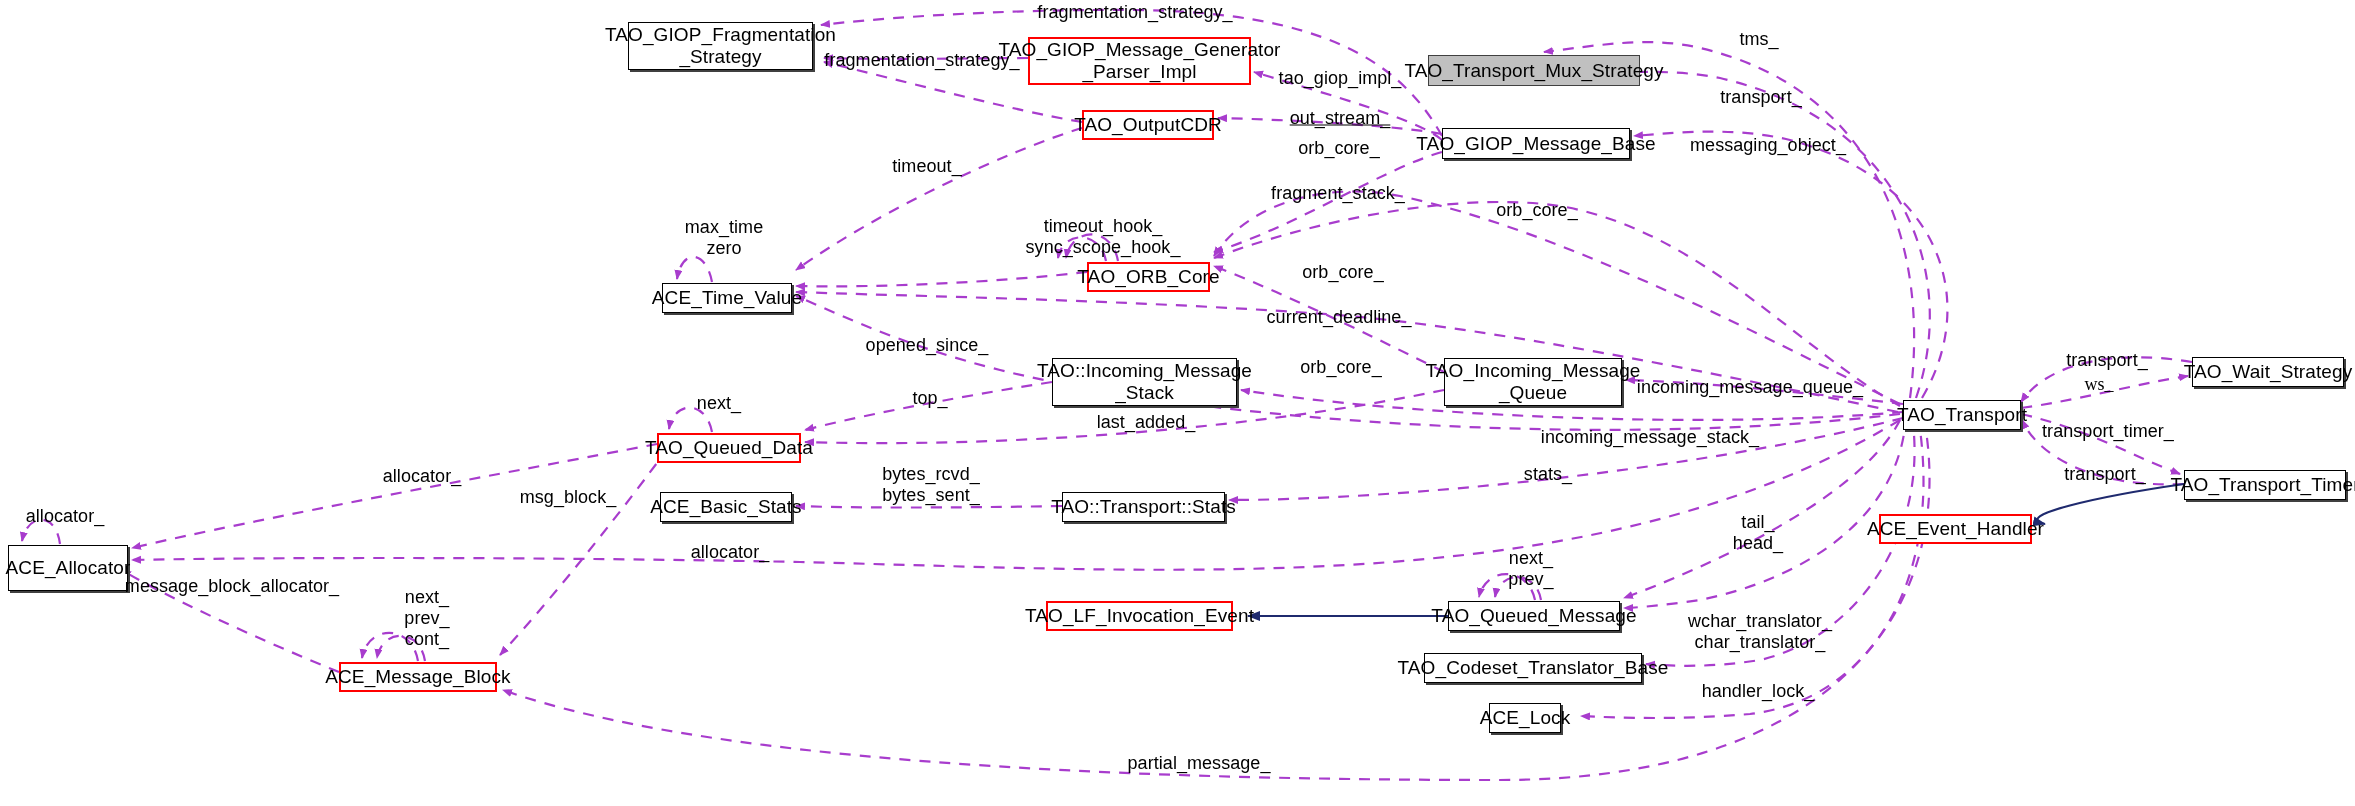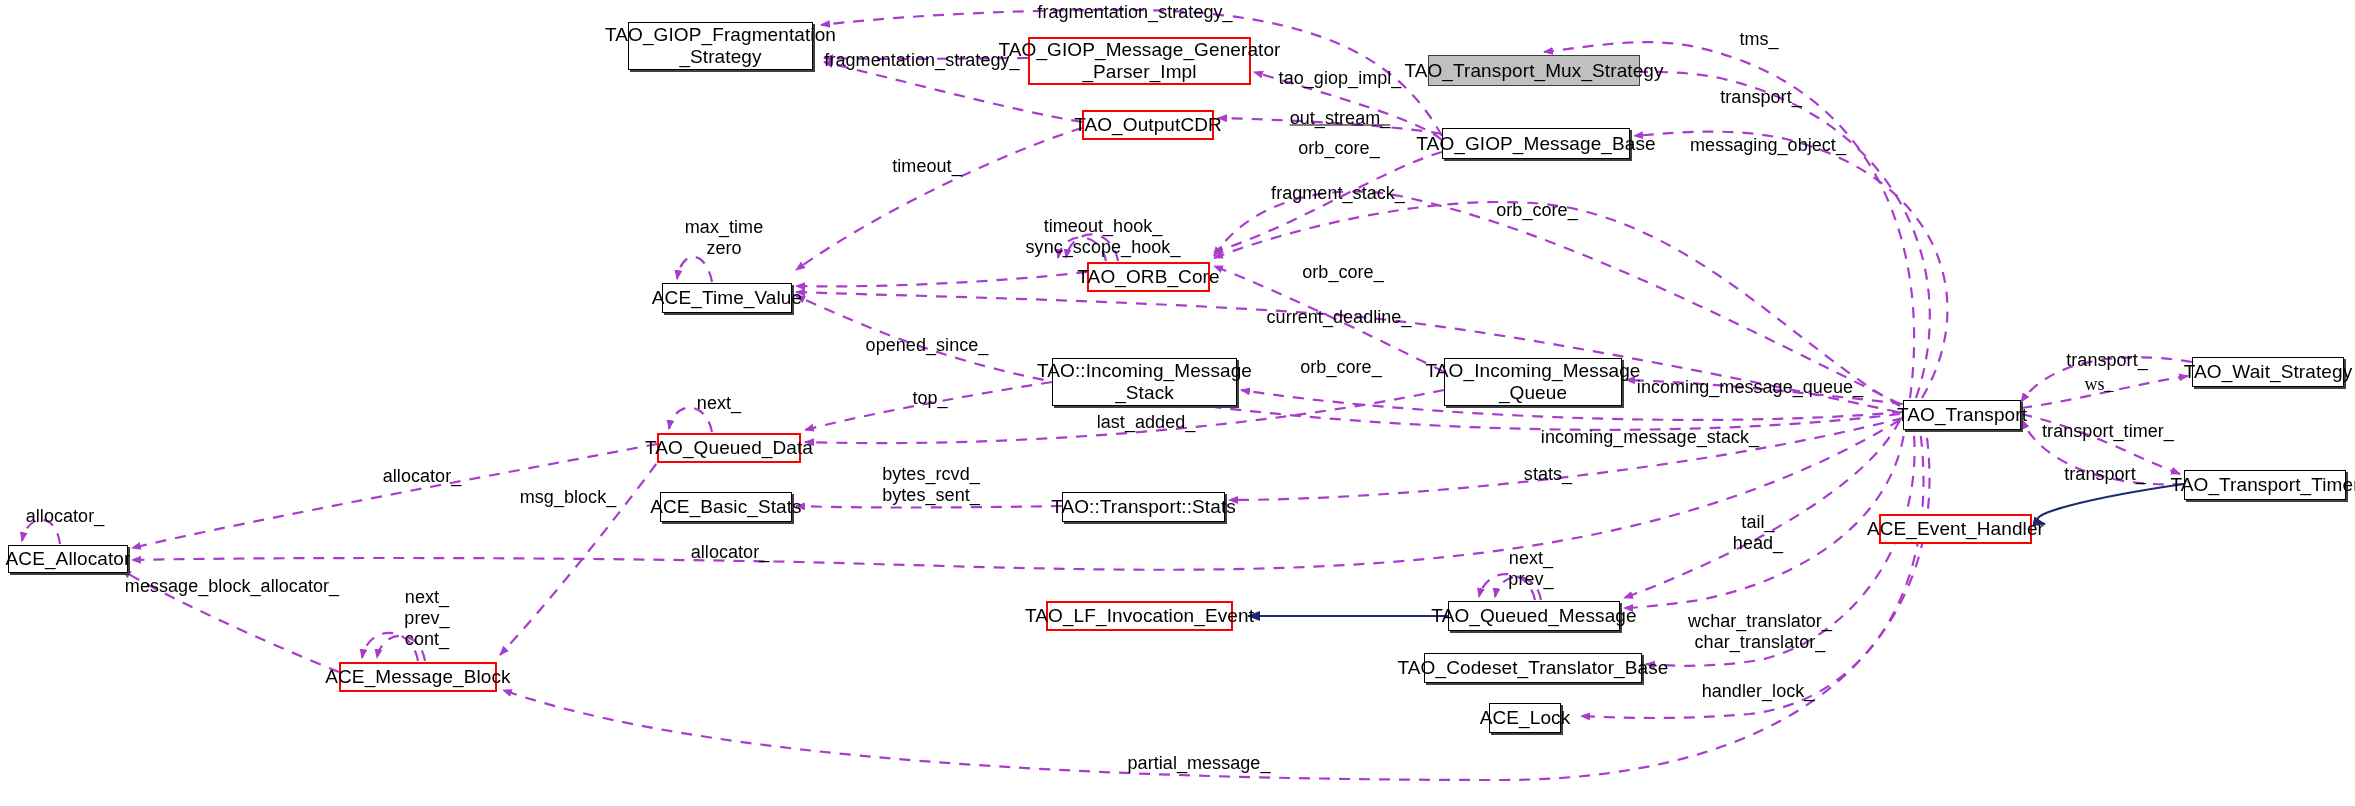--- a/index.html
+++ b/index.html
@@ -190,21 +190,21 @@
 _Stack</div>
       <div class="node shadow" style="left: 1444px; top: 358px; width: 178px; height: 48px;">TAO_Incoming_Message
 _Queue</div>
       <div class="node shadow" style="left: 1903px; top: 400px; width: 118px; height: 30px;">TAO_Transport</div>
       <div class="node shadow" style="left: 2192px; top: 357px; width: 152px; height: 30px;">TAO_Wait_Strategy</div>
       <div class="node red" style="left: 657px; top: 433px; width: 144px; height: 30px;">TAO_Queued_Data</div>
       <div class="node shadow" style="left: 2184px; top: 470px; width: 162px; height: 30px;">TAO_Transport_Timer</div>
       <div class="node shadow" style="left: 660px; top: 492px; width: 132px; height: 30px;">ACE_Basic_Stats</div>
       <div class="node shadow" style="left: 1062px; top: 492px; width: 163px; height: 30px;">TAO::Transport::Stats</div>
       <div class="node red" style="left: 1879px; top: 514px; width: 153px; height: 30px;">ACE_Event_Handler</div>
-      <div class="node shadow" style="left: 8px; top: 545px; width: 120px; height: 28px;">ACE_Allocator</div>
+      <div class="node shadow" style="left: 8px; top: 545px; width: 120px; height: 46px;">ACE_Allocator</div>
       <div class="node red" style="left: 1046px; top: 601px; width: 187px; height: 30px;">TAO_LF_Invocation_Event</div>
       <div class="node shadow" style="left: 1448px; top: 601px; width: 172px; height: 30px;">TAO_Queued_Message</div>
       <div class="node red" style="left: 339px; top: 662px; width: 158px; height: 30px;">ACE_Message_Block</div>
       <div class="node shadow" style="left: 1424px; top: 653px; width: 218px; height: 30px;">TAO_Codeset_Translator_Base</div>
       <div class="node shadow" style="left: 1489px; top: 703px; width: 72px; height: 30px;">ACE_Lock</div>
     </div>
   <div id="label-layer">
       <div class="edge-label" style="left: 1135px; top: 12px;">fragmentation_strategy_</div>
       <div class="edge-label" style="left: 922px; top: 60px;">fragmentation_strategy_</div>
       <div class="edge-label" style="left: 1759px; top: 39px;">tms_</div>

